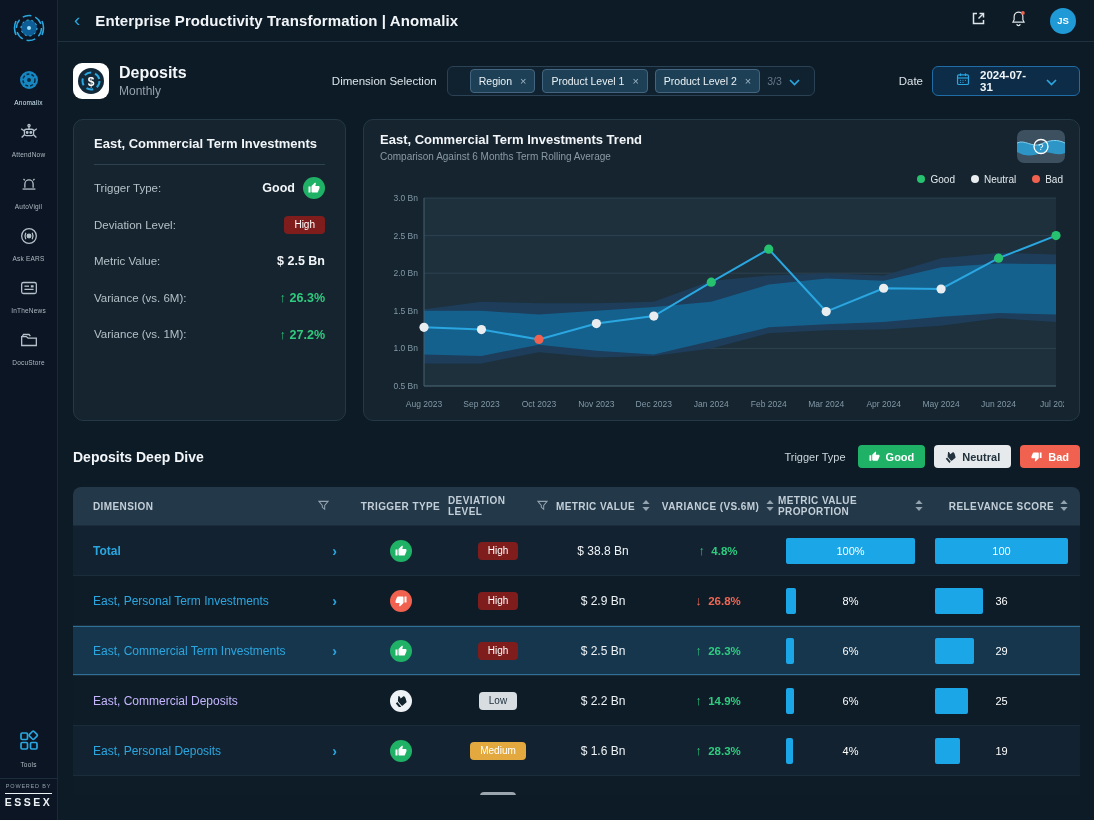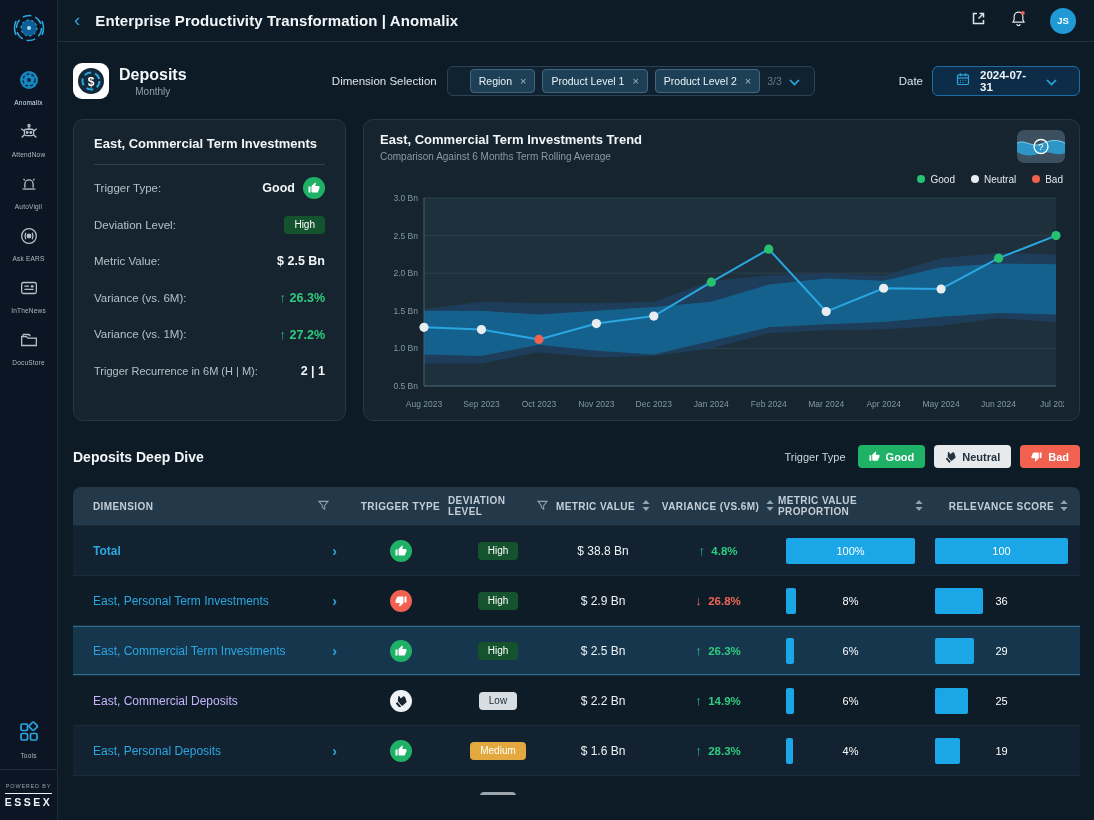--- a/index.html
+++ b/index.html
@@ -9,41 +9,41 @@
   
   .sidebar{width:57px;min-width:57px;background:#0b1523;border-right:1px solid #1c2a38;
     display:flex;flex-direction:column;align-items:center;}
   .logo-box{margin-top:7px;width:42px;height:42px;display:flex;align-items:center;justify-content:center;}
   .nav{margin-top:20px;display:flex;flex-direction:column;gap:15px;width:100%;}
   .nav-item{display:flex;flex-direction:column;align-items:center;gap:4px;cursor:pointer;}
   .nav-label{font-size:6.5px;color:#aeb9c3;letter-spacing:.2px;}
   .nav-item.active .nav-label{color:#cfe4f2;}
   .side-spacer{flex:1;}
   .tools-item{margin-bottom:10px;}
-  .powered{width:100%;border-top:1px solid #1d2c3c;padding:13px 0 12px;display:flex;flex-direction:column;align-items:center;gap:4px;}
+  .powered{width:100%;border-top:1px solid #1d2c3c;padding:4px 0 12px;display:flex;flex-direction:column;align-items:center;gap:4px;}
   .powered-label{font-size:5.5px;color:#93a0ab;letter-spacing:.8px;}
   .essex{font-size:10.5px;font-weight:bold;color:#eef3f6;letter-spacing:2.5px;border-top:1.5px solid #eef3f6;padding-top:2px;}
 
   
   .main{flex:1;display:flex;flex-direction:column;min-width:0;}
   .topbar{height:41px;min-height:41px;display:flex;align-items:center;padding:0 18px 0 16px;
     border-bottom:1px solid #20313f;gap:15px;}
   .back{color:#2aa7e0;font-size:19px;line-height:1;cursor:pointer;margin-top:-2px;}
   .app-title{font-size:15px;font-weight:bold;color:#f2f6f9;letter-spacing:.1px;}
   .top-right{margin-left:auto;display:flex;align-items:center;gap:22px;}
   .avatar{width:26px;height:26px;border-radius:50%;background:#1f9ad6;display:flex;align-items:center;
     justify-content:center;font-size:9.5px;font-weight:bold;color:#fff;cursor:pointer;}
 
   
   .content{flex:1;padding:14px 14px 0 15px;overflow:hidden;}
   .page-header{display:flex;align-items:center;height:50px;}
   .page-icon{width:36px;height:36px;background:#fff;border-radius:9px;display:flex;align-items:center;justify-content:center;}
   .page-titles{margin-left:10px;}
   .page-title{font-size:16px;font-weight:bold;color:#f4f8fa;}
-  .page-sub{font-size:10px;color:#93a1ab;margin-top:2px;text-align:center;}
+  .page-sub{font-size:12px;color:#93a1ab;margin-top:2px;}
   .dim-label{margin-left:auto;font-size:11.5px;color:#dbe3e9;margin-right:10px;white-space:nowrap;}
   .chips-bar{width:368px;height:30px;background:#102230;border:1px solid #2b4154;border-radius:6px;
     display:flex;align-items:center;padding:0 22px;gap:7px;box-sizing:border-box;}
   .chip{height:22px;background:#1d4056;border:1px solid #44657f;border-radius:4px;display:flex;
     align-items:center;gap:8px;padding:0 8px;cursor:pointer;}
   .chip-text{font-size:10.5px;color:#eaf1f5;white-space:nowrap;}
   .chip-x{color:#9fb4c2;font-size:11px;line-height:1;cursor:pointer;}
   .chip-count{margin-left:auto;font-size:10.5px;color:#66788a;}
   .date-label{font-size:11.5px;color:#dbe3e9;margin:0 9px 0 84px;}
   .date-picker{width:148px;height:30px;background:#0d2c47;border:1px solid #1f6ca6;border-radius:6px;
@@ -57,21 +57,21 @@
   .dc-title{font-size:13px;font-weight:bold;color:#f2f6f9;margin-bottom:13px;}
   .dc-hr{border:none;border-top:1px solid #2e4250;margin:0 0 5px 0;}
   .dc-row{height:36.5px;display:flex;align-items:center;justify-content:space-between;}
   .dc-label{font-size:11.5px;color:#b4c0c8;}
   .dc-label.small{font-size:11px;}
   .dc-val{font-size:12.5px;font-weight:bold;color:#f2f6f9;}
   .dc-trig{display:flex;align-items:center;gap:8px;}
   .v-up{color:#2fcb7f;font-weight:bold;font-size:12.5px;}
   .arrow{font-weight:normal;font-size:13px;}
   .badge{display:inline-block;padding:3px 10px;border-radius:4px;font-size:10px;line-height:1.2;}
-  .badge.high{background:#14532d;color:#fff;}
+  .badge.high{background:#7f1d1d;color:#fff;}
   .badge.low{background:#d8dde1;color:#203240;}
   .badge.medium{background:#e3a93e;color:#fff;}
   .badge.na{background:#9aa5ad;color:#22313c;}
   .trig-circle{width:22px;height:22px;border-radius:50%;display:flex;align-items:center;justify-content:center;}
   .trig-circle.good{background:#1fb267;}
   .trig-circle.bad{background:#f0614f;}
   .trig-circle.neutral{background:#eef2f4;}
 
   
   .chart-card{flex:1;height:302px;background:#15242e;border:1px solid #243845;border-radius:10px;
@@ -336,24 +336,20 @@
             <span class="dc-label">Metric Value:</span>
             <span class="dc-val">$ 2.5 Bn</span>
           </div>
           <div class="dc-row">
             <span class="dc-label">Variance (vs. 6M):</span>
             <span class="v-up"><span class="arrow">↑</span> <span>26.3%</span></span>
           </div>
           <div class="dc-row">
             <span class="dc-label">Variance (vs. 1M):</span>
             <span class="v-up"><span class="arrow">↑</span> <span>27.2%</span></span>
-          </div>
-          <div class="dc-row">
-            <span class="dc-label small">Trigger Recurrence in 6M (H | M):</span>
-            <span class="dc-val">2 | 1</span>
           </div>
         </div>
 
         <div class="chart-card">
           <div class="cc-title">East, Commercial Term Investments Trend</div>
           <div class="cc-sub">Comparison Against 6 Months Term Rolling Average</div>
           <div class="help-btn">
             <svg width="48" height="33" viewBox="0 0 48 33">
               <path d="M0 13 C8 9 15 18 24 14 S 40 9 48 13 V23 C40 27 31 20 24 23 S 8 27 0 22 Z" fill="#2aa7e0" opacity="0.8"></path>
               <path d="M0 13 C8 9 15 18 24 14 S 40 9 48 13" fill="none" stroke="#7fd0f2" stroke-width="1"></path>

